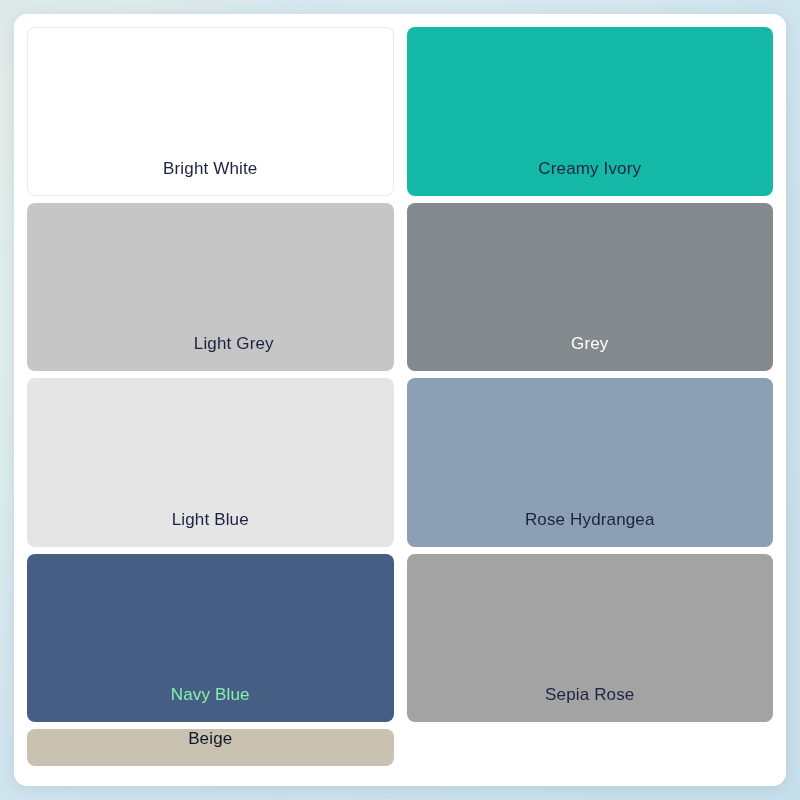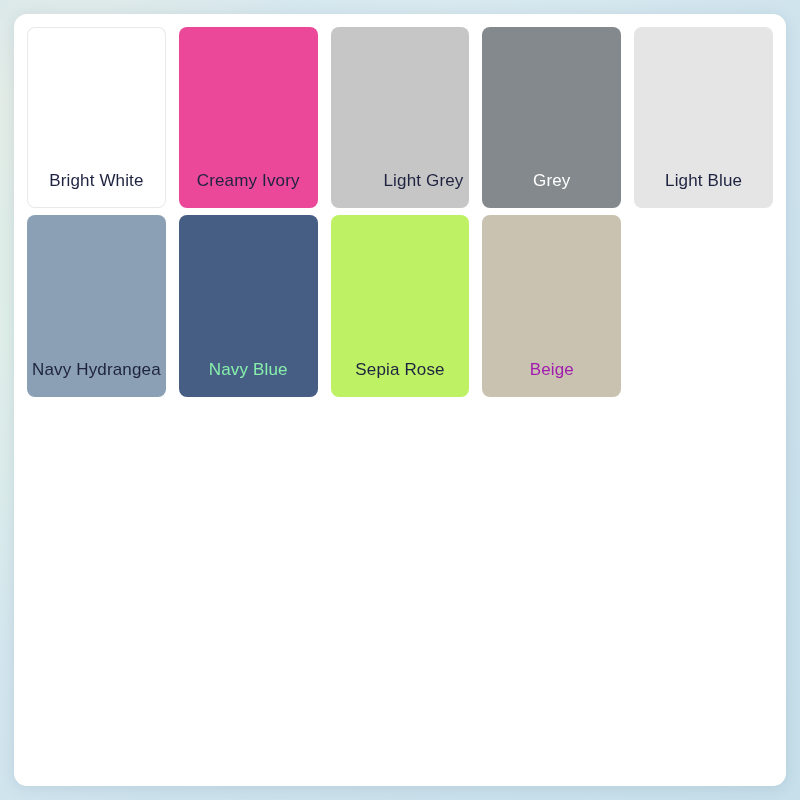--- a/index.html
+++ b/index.html
@@ -28,21 +28,21 @@
     width: 772px;
     height: 772px;
     background: #ffffff;
     border-radius: 13px;
     box-shadow: 0 2px 14px rgba(90,120,145,0.16);
     padding: 13px;
   }
 
   .swatch-grid {
     display: grid;
-    grid-template-columns: repeat(5, 1fr);
+    grid-template-columns: repeat(2, 1fr);
     grid-template-rows: repeat(4, 1fr);
     gap: 7px 13px;
     width: 100%;
     height: 100%;
   }
 
   
   .swatch {
     position: relative;
     border-radius: 8px;
@@ -74,40 +74,40 @@
   }
 </style>
 </head>
 <body>
 
 <div class="palette-card">
   <div class="swatch-grid">
       <div class="swatch has-border" style="background: rgb(255, 255, 255);">
         <span class="swatch-label" style="color: rgb(30, 35, 64);">Bright White</span>
       </div>
-      <div class="swatch" style="background: #ec4899;">
+      <div class="swatch" style="background: #14b8a6;">
         <span class="swatch-label" style="color: rgb(30, 35, 64);">Creamy Ivory</span>
       </div>
       <div class="swatch" style="background: rgb(198, 198, 198); padding-left: 47px;">
         <span class="swatch-label" style="color: rgb(30, 35, 64);">Light Grey</span>
       </div>
       <div class="swatch" style="background: rgb(131, 137, 140);">
         <span class="swatch-label" style="color: rgb(255, 255, 255);">Grey</span>
       </div>
       <div class="swatch" style="background: #e5e5e5;">
         <span class="swatch-label" style="color: rgb(30, 35, 64);">Light Blue</span>
       </div>
       <div class="swatch" style="background: rgb(139, 160, 180);">
-        <span class="swatch-label" style="color: rgb(30, 35, 64);">Navy Hydrangea</span>
+        <span class="swatch-label" style="color: rgb(30, 35, 64);">Rose Hydrangea</span>
       </div>
       <div class="swatch" style="background: rgb(70, 93, 132);">
         <span class="swatch-label" style="color: #86efac;">Navy Blue</span>
       </div>
-      <div class="swatch" style="background: #bef264;">
+      <div class="swatch" style="background: #a3a3a3;">
         <span class="swatch-label" style="color: rgb(30, 35, 64);">Sepia Rose</span>
       </div>
       <div class="swatch" style="background: rgb(201, 194, 176);">
-        <span class="swatch-label" style="color: #a21caf; margin-top: 31px;">Beige</span>
+        <span class="swatch-label" style="color: #0f172a;">Beige</span>
       </div>
       <div class="swatch is-empty"></div>
       <div class="swatch is-empty"></div>
     </div>
 </div>
 
 </body></html>

